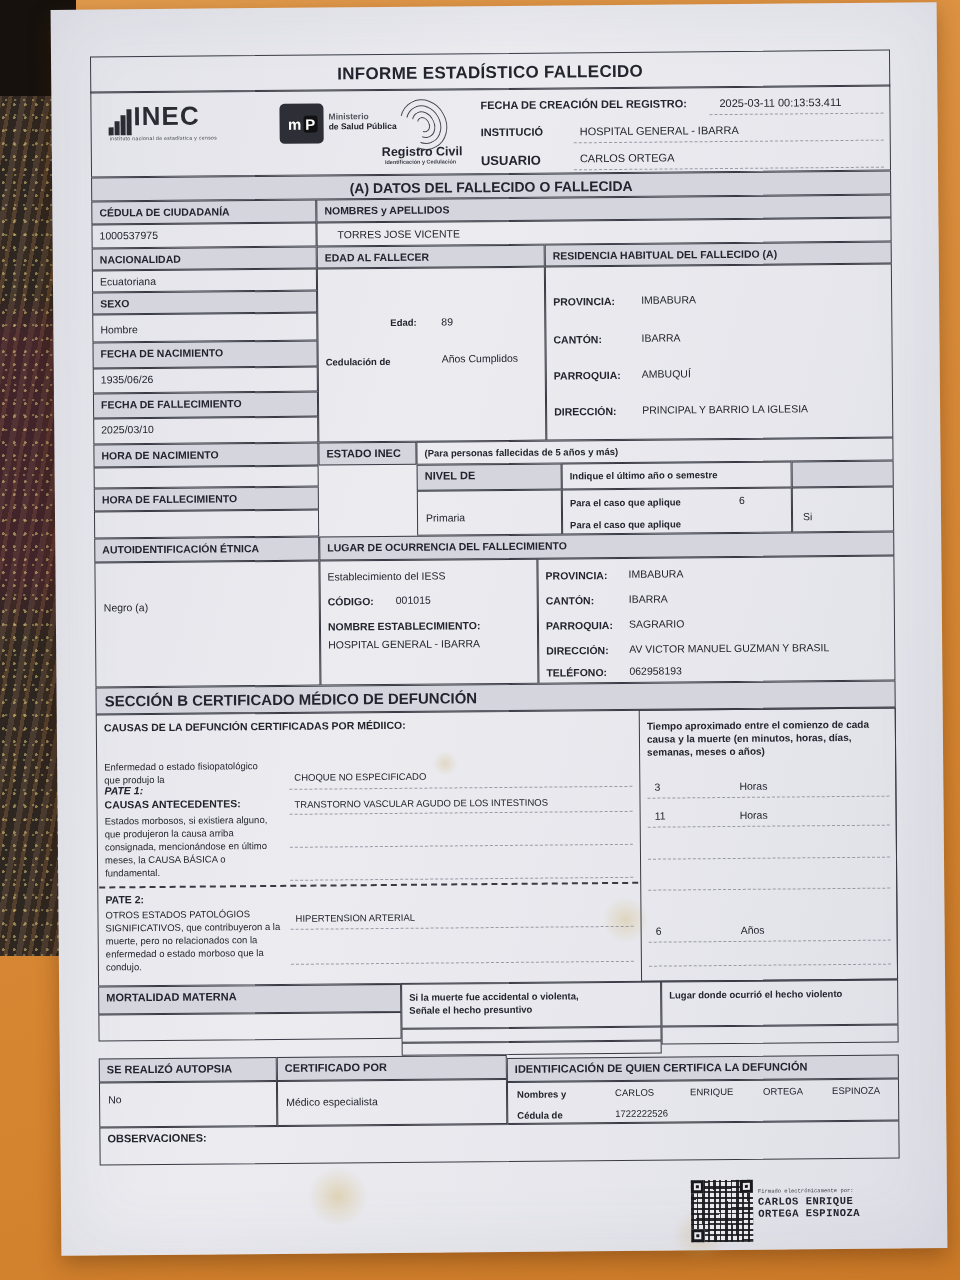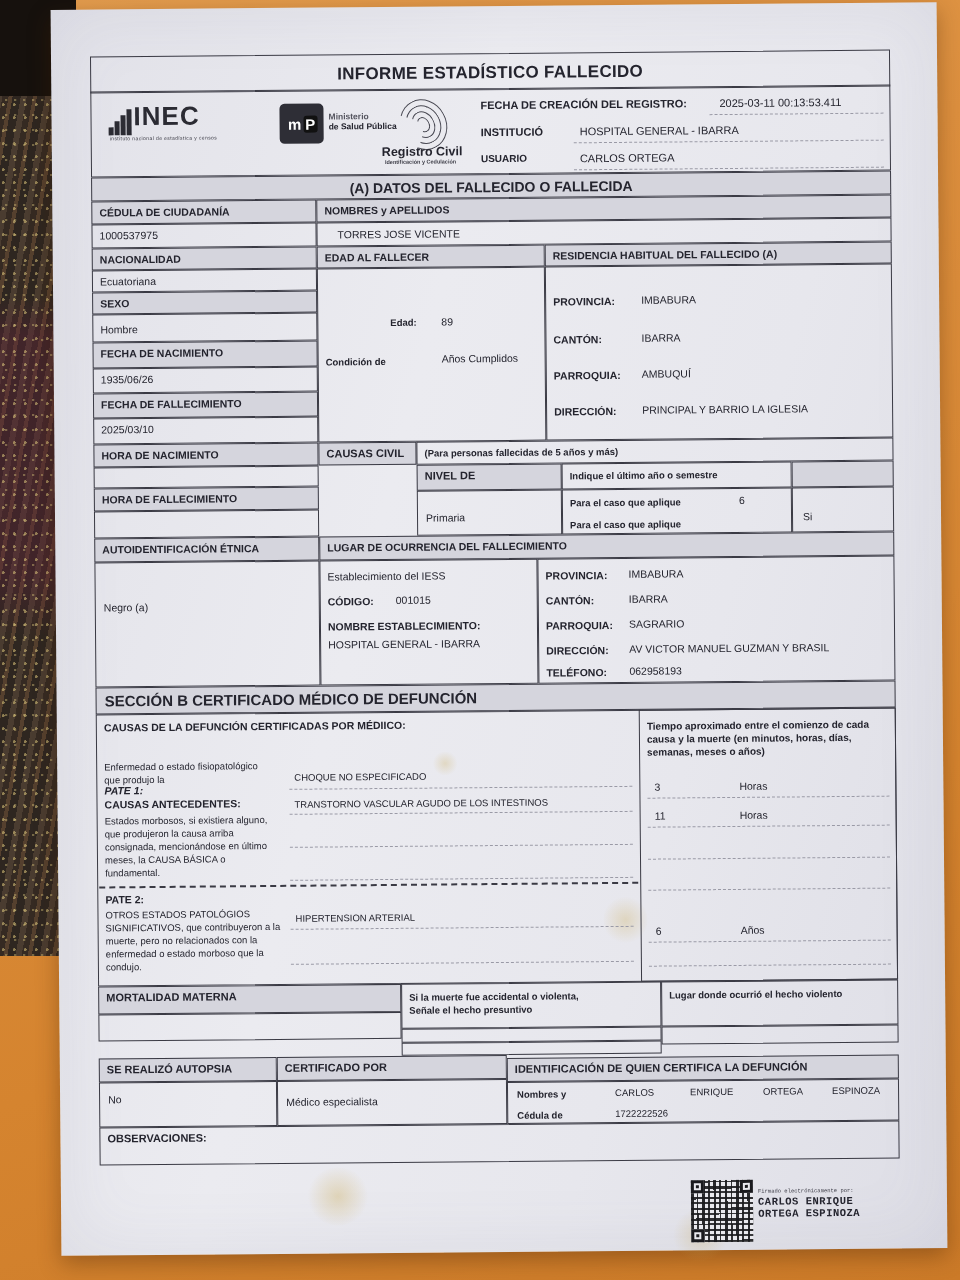--- a/index.html
+++ b/index.html
@@ -91,21 +91,21 @@
     </div>
     <span class="t b" style="left:330px;top:138px;font-size:12.5px;">Registro Civil</span>
     <span class="t b" style="left:333px;top:152px;font-size:5.5px;color:#3c3c46;">Identificación y Cedulación</span>
 
     <span class="t b" style="left:429px;top:93px;font-size:11px;">FECHA DE CREACIÓN DEL REGISTRO:</span>
     <span class="t" style="left:668px;top:93px;font-size:11px;">2025-03-11 00:13:53.411</span>
     <div class="dl" style="left:658px;top:110px;width:174px;"></div>
     <span class="t b" style="left:429px;top:120px;font-size:11px;">INSTITUCIÓ</span>
     <span class="t" style="left:528px;top:120px;font-size:11px;">HOSPITAL GENERAL - IBARRA</span>
     <div class="dl" style="left:522px;top:137px;width:310px;"></div>
-    <span class="t b" style="left:429px;top:147px;font-size:10px;text-align:center;">USUARIO</span>
+    <span class="t b" style="left:429px;top:147px;font-size:13px;text-align:center;">USUARIO</span>
     <span class="t" style="left:528px;top:147px;font-size:11px;">CARLOS ORTEGA</span>
     <div class="dl" style="left:522px;top:164px;width:310px;"></div>
 
     <div class="c g center secA" style="left:39px;top:168px;width:800px;height:24px;">(A) DATOS DEL FALLECIDO O FALLECIDA</div>
 
     <div class="c g pad b" style="left:39px;top:192px;width:225px;height:23px;">CÉDULA DE CIUDADANÍA</div>
     <div class="c g pad b" style="left:264px;top:192px;width:575px;height:23px;">NOMBRES y APELLIDOS</div>
     <div class="c pad" style="left:39px;top:215px;width:225px;height:24px;">1000537975</div>
     <div class="c" style="left:264px;top:215px;width:575px;height:24px;padding:5px 0 0 20px;box-sizing:border-box;">TORRES JOSE VICENTE</div>
 
@@ -117,39 +117,39 @@
     <div class="c g pad b" style="left:39px;top:283px;width:225px;height:22px;">SEXO</div>
     <div class="c" style="left:39px;top:305px;width:225px;height:28px;padding:8px 0 0 7px;box-sizing:border-box;">Hombre</div>
     <div class="c g pad b" style="left:39px;top:333px;width:225px;height:26px;">FECHA DE NACIMIENTO</div>
     <div class="c pad" style="left:39px;top:359px;width:225px;height:25px;">1935/06/26</div>
     <div class="c g pad b" style="left:39px;top:384px;width:225px;height:25px;">FECHA DE FALLECIMIENTO</div>
     <div class="c pad" style="left:39px;top:409px;width:225px;height:26px;">2025/03/10</div>
 
     <div class="c" style="left:264px;top:261px;width:228px;height:174px;"></div>
     <span class="t b s" style="left:337px;top:310px;">Edad:</span>
     <span class="t" style="left:388px;top:309px;">89</span>
-    <span class="t b s" style="left:272px;top:349px;">Condición de</span>
+    <span class="t b s" style="left:272px;top:349px;">Cedulación de</span>
     <span class="t" style="left:388px;top:346px;">Años Cumplidos</span>
 
     <div class="c" style="left:492px;top:261px;width:347px;height:174px;"></div>
     <span class="t b" style="left:500px;top:290px;">PROVINCIA:</span>
     <span class="t" style="left:588px;top:289px;">IMBABURA</span>
     <span class="t b" style="left:500px;top:328px;">CANTÓN:</span>
     <span class="t" style="left:588px;top:327px;">IBARRA</span>
     <span class="t b" style="left:500px;top:364px;">PARROQUIA:</span>
     <span class="t" style="left:588px;top:363px;">AMBUQUÍ</span>
     <span class="t b" style="left:500px;top:400px;">DIRECCIÓN:</span>
     <span class="t" style="left:588px;top:399px;">PRINCIPAL Y BARRIO LA IGLESIA</span>
 
     <div class="c g pad b" style="left:39px;top:435px;width:225px;height:23px;">HORA DE NACIMIENTO</div>
     <div class="c" style="left:39px;top:458px;width:225px;height:21px;"></div>
     <div class="c g pad b" style="left:39px;top:479px;width:225px;height:23px;">HORA DE FALLECIMIENTO</div>
     <div class="c" style="left:39px;top:502px;width:225px;height:27px;"></div>
 
-    <div class="c g pad b" style="left:264px;top:435px;width:98px;height:23px;font-size:11px;">CAUSAS CIVIL</div>
+    <div class="c g pad b" style="left:264px;top:435px;width:98px;height:23px;font-size:11px;">ESTADO INEC</div>
     <div class="c b s" style="left:362px;top:435px;width:477px;height:23px;padding:5px 0 0 7px;box-sizing:border-box;">(Para personas fallecidas de 5 años y más)</div>
     <div class="c g pad b" style="left:362px;top:458px;width:145px;height:26px;font-size:11px;">NIVEL DE</div>
     <div class="c b s" style="left:507px;top:458px;width:230px;height:26px;padding:6px 0 0 7px;box-sizing:border-box;">Indique el último año o semestre</div>
     <div class="c g" style="left:737px;top:458px;width:102px;height:26px;"></div>
     <div class="c" style="left:362px;top:484px;width:145px;height:45px;padding:20px 0 0 8px;box-sizing:border-box;">Primaria</div>
     <div class="c" style="left:507px;top:484px;width:230px;height:45px;"></div>
     <span class="t b s" style="left:515px;top:492px;">Para el caso que aplique</span>
     <span class="t" style="left:684px;top:490px;">6</span>
     <span class="t b s" style="left:515px;top:514px;">Para el caso que aplique</span>
     <div class="c" style="left:737px;top:484px;width:102px;height:45px;padding:22px 0 0 10px;box-sizing:border-box;">Si</div>

